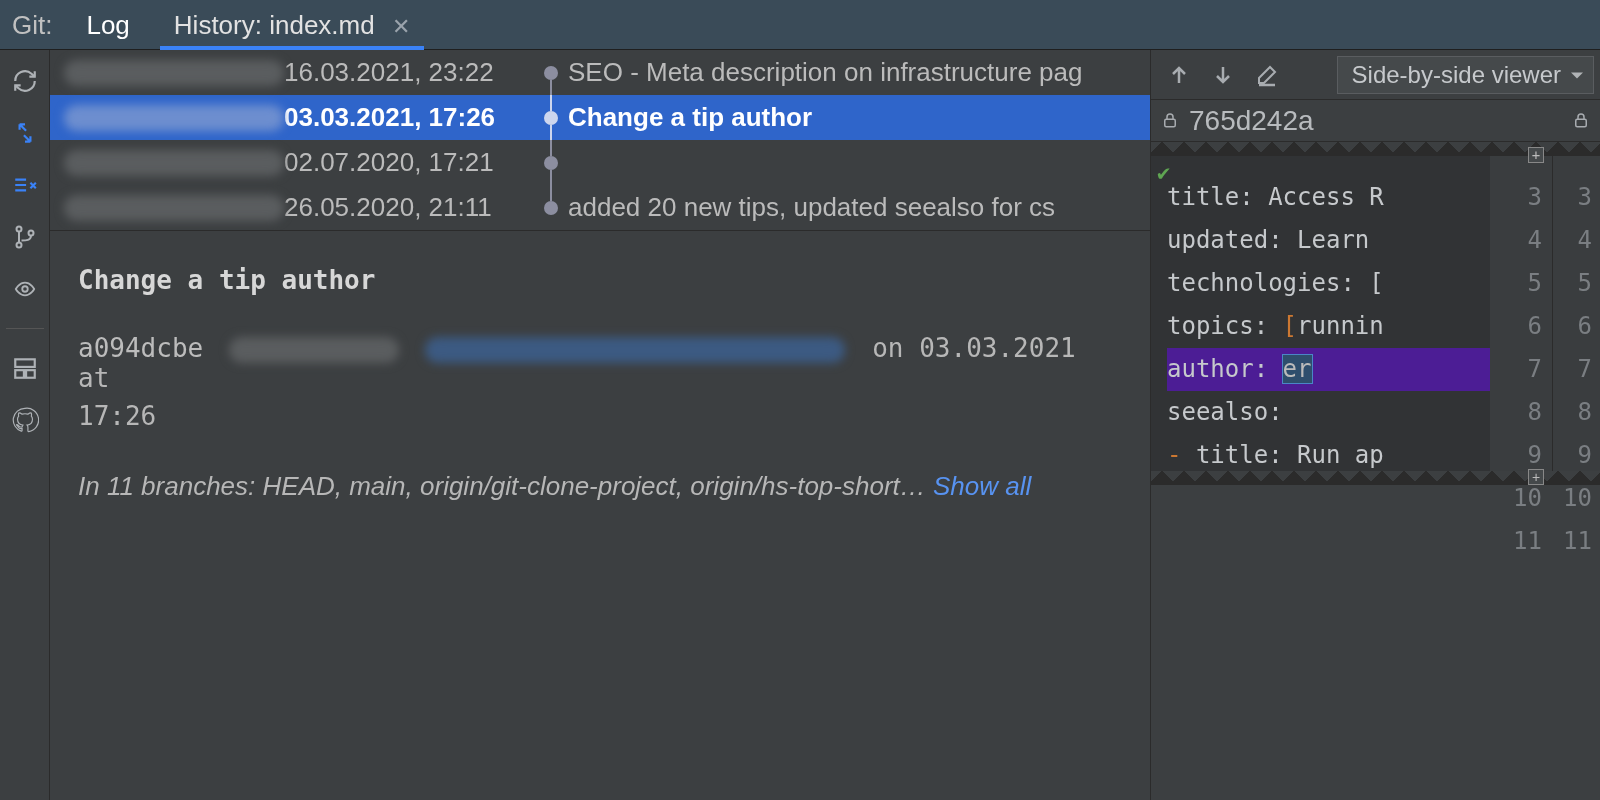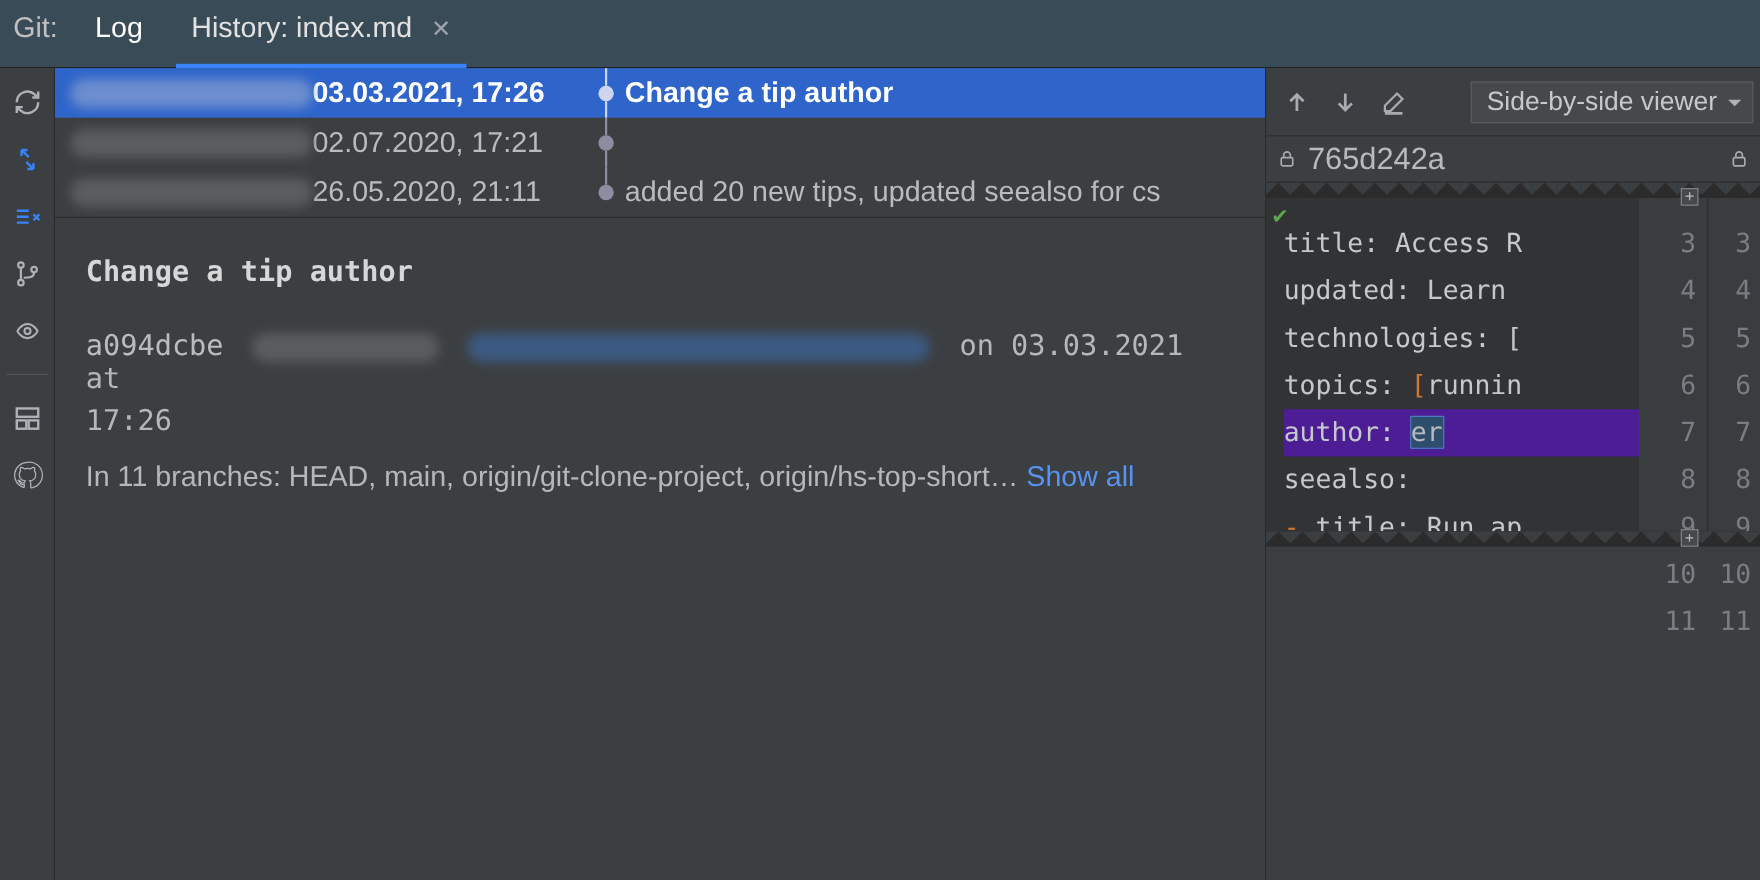--- a/index.html
+++ b/index.html
@@ -7,21 +7,21 @@
   body {
     background: #3c3f41;
     color: #bbbbbb;
     font-family: -apple-system, BlinkMacSystemFont, "Segoe UI", sans-serif;
     font-size: 26px;
     display: flex;
     flex-direction: column;
   }
   
   .tabs-bar {
-    height: 62px;
+    height: 50px;
     background: #3a4b58;
     display: flex;
     align-items: stretch;
     padding-left: 10px;
     border-bottom: 1px solid #1f1f1f;
   }
   .tabs-bar .git-label { color: #c0c0c0; padding: 10px 12px 0 2px; }
   .tab {
     color: #ffffff;
     padding: 10px 22px 0 22px;
@@ -112,33 +112,33 @@
     color: #b7b7b7;
     font-size: 26px;
     overflow: hidden;
   }
   .details .title { color: #d7d7d7; font-weight: 600; margin-bottom: 38px; }
   .details .meta-line { margin-bottom: 8px; }
   .details .hash { color: #bcbcbc; }
   .details .blur1 { display:inline-block; width:170px; height:26px; background:#5a5d5f; border-radius:13px; filter:blur(5px); vertical-align:middle; margin:0 10px;}
   .details .blur2 { display:inline-block; width:420px; height:26px; background:#3c5a82; border-radius:13px; filter:blur(5px); vertical-align:middle; margin-right:12px;}
   .details .when { color:#b7b7b7; }
-  .details .branches { margin-top: 20px; font-family: -apple-system, sans-serif; }
+  .details .branches { margin-top: 40px; font-family: -apple-system, sans-serif; font-style: italic; }
   .details .link { color: #5893f1; cursor:pointer; }
   
   .right {
     width: 450px;
     display: flex;
     flex-direction: column;
     border-left: 1px solid #2b2b2b;
     background: #3c3f41;
     min-height: 0;
   }
   .right-toolbar {
-    height: 62px;
+    height: 50px;
     display: flex;
     align-items: center;
     gap: 16px;
     padding-left: 14px;
     border-bottom: 1px solid #2b2b2b;
   }
   .right-toolbar .tb-icon { width:28px; height:28px; display:flex; align-items:center; justify-content:center; cursor:pointer; }
   .right-toolbar svg { stroke:#a8acb0; fill:none; }
   .viewer-dd {
     margin-left: auto;
@@ -260,20 +260,26 @@
     </div>
     <div class="icon">
       <svg width="28" height="28" viewBox="0 0 24 24" fill="#aeb2b6" stroke="none">
           <path d="M12 2a10 10 0 0 0-3.2 19.5c.5.1.7-.2.7-.5v-1.8c-2.8.6-3.4-1.3-3.4-1.3-.5-1.1-1.1-1.4-1.1-1.4-.9-.6.1-.6.1-.6 1 .1 1.5 1 1.5 1 .9 1.6 2.4 1.1 3 .9.1-.7.4-1.1.6-1.4-2.2-.3-4.6-1.1-4.6-5a3.9 3.9 0 0 1 1-2.7c-.1-.3-.5-1.3.1-2.7 0 0 .9-.3 2.8 1a9.6 9.6 0 0 1 5 0c1.9-1.3 2.8-1 2.8-1 .6 1.4.2 2.4.1 2.7a3.9 3.9 0 0 1 1 2.7c0 3.9-2.3 4.7-4.6 5 .4.3.7 1 .7 2v3c0 .3.2.6.7.5A10 10 0 0 0 12 2z"></path>
         </svg>
     </div>
   </div>
 
   <div class="center">
     <div class="commit-list" id="commit-list">
+        <div class="commit-row first">
+          <div class="author"></div>
+          <div class="date">16.03.2021, 23:22</div>
+          <div class="dot"></div>
+          <div class="msg">SEO - Meta description on infrastructure pag</div>
+        </div>
         <div class="commit-row selected">
           <div class="author"></div>
           <div class="date">03.03.2021, 17:26</div>
           <div class="dot"></div>
           <div class="msg">Change a tip author</div>
         </div>
         <div class="commit-row">
           <div class="author"></div>
           <div class="date">02.07.2020, 17:21</div>
           <div class="dot"></div>

